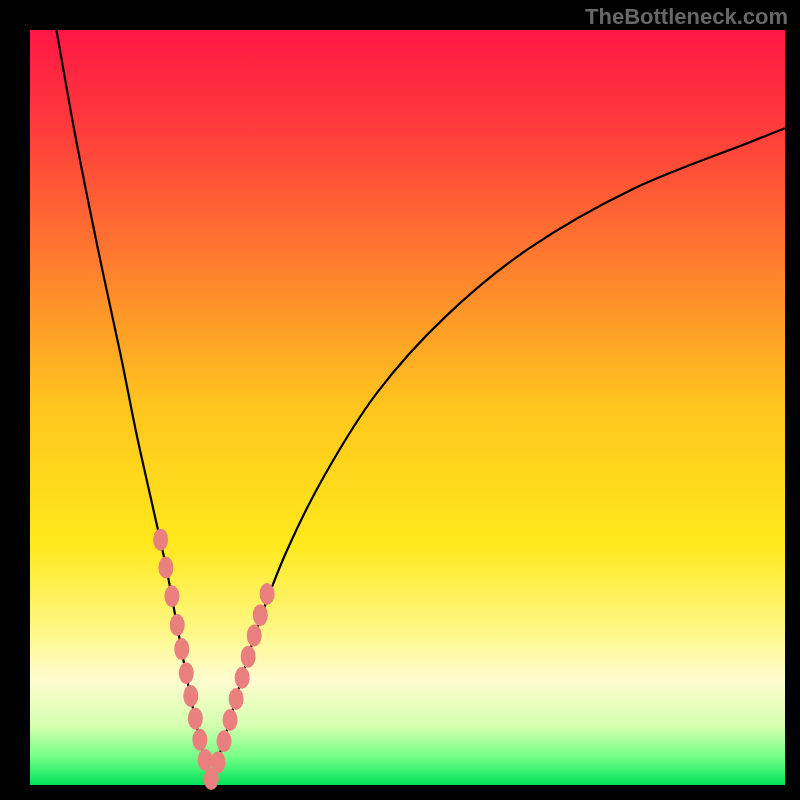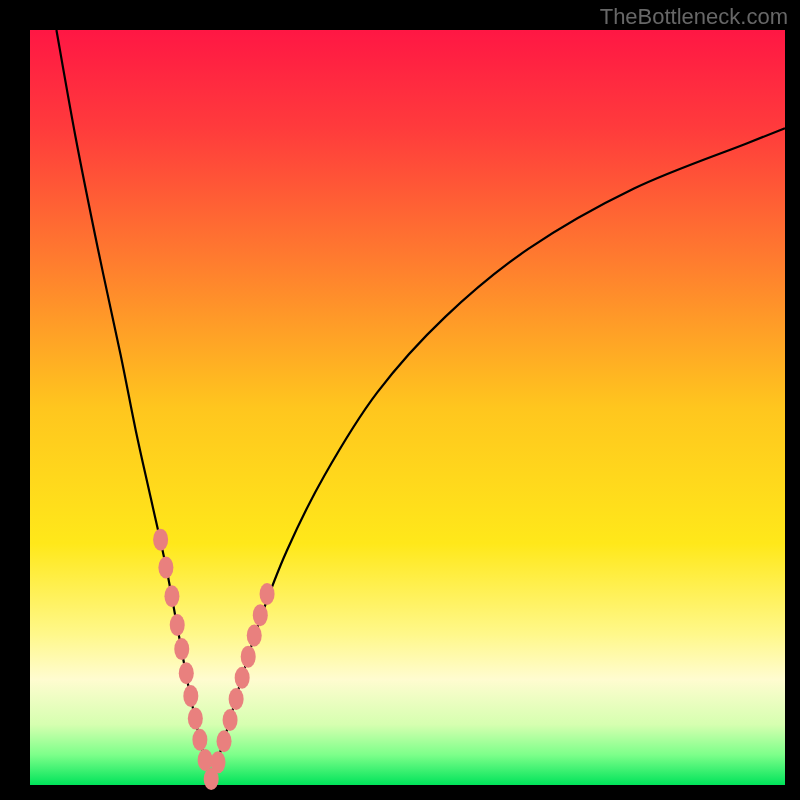--- a/index.html
+++ b/index.html
@@ -24,21 +24,21 @@
     width: 755px;
     height: 755px;
     
   }
   .watermark {
     position: absolute;
     top: 4px;
     right: 12px;
     color: #676767;
     font-size: 22px;
-    font-weight: normal;
+    font-weight: bold;
     letter-spacing: 0px;
     user-select: none;
     text-align: center;
   }
   svg.curves {
     position: absolute;
     left: 0;
     top: 0;
     width: 755px;
     height: 755px;

